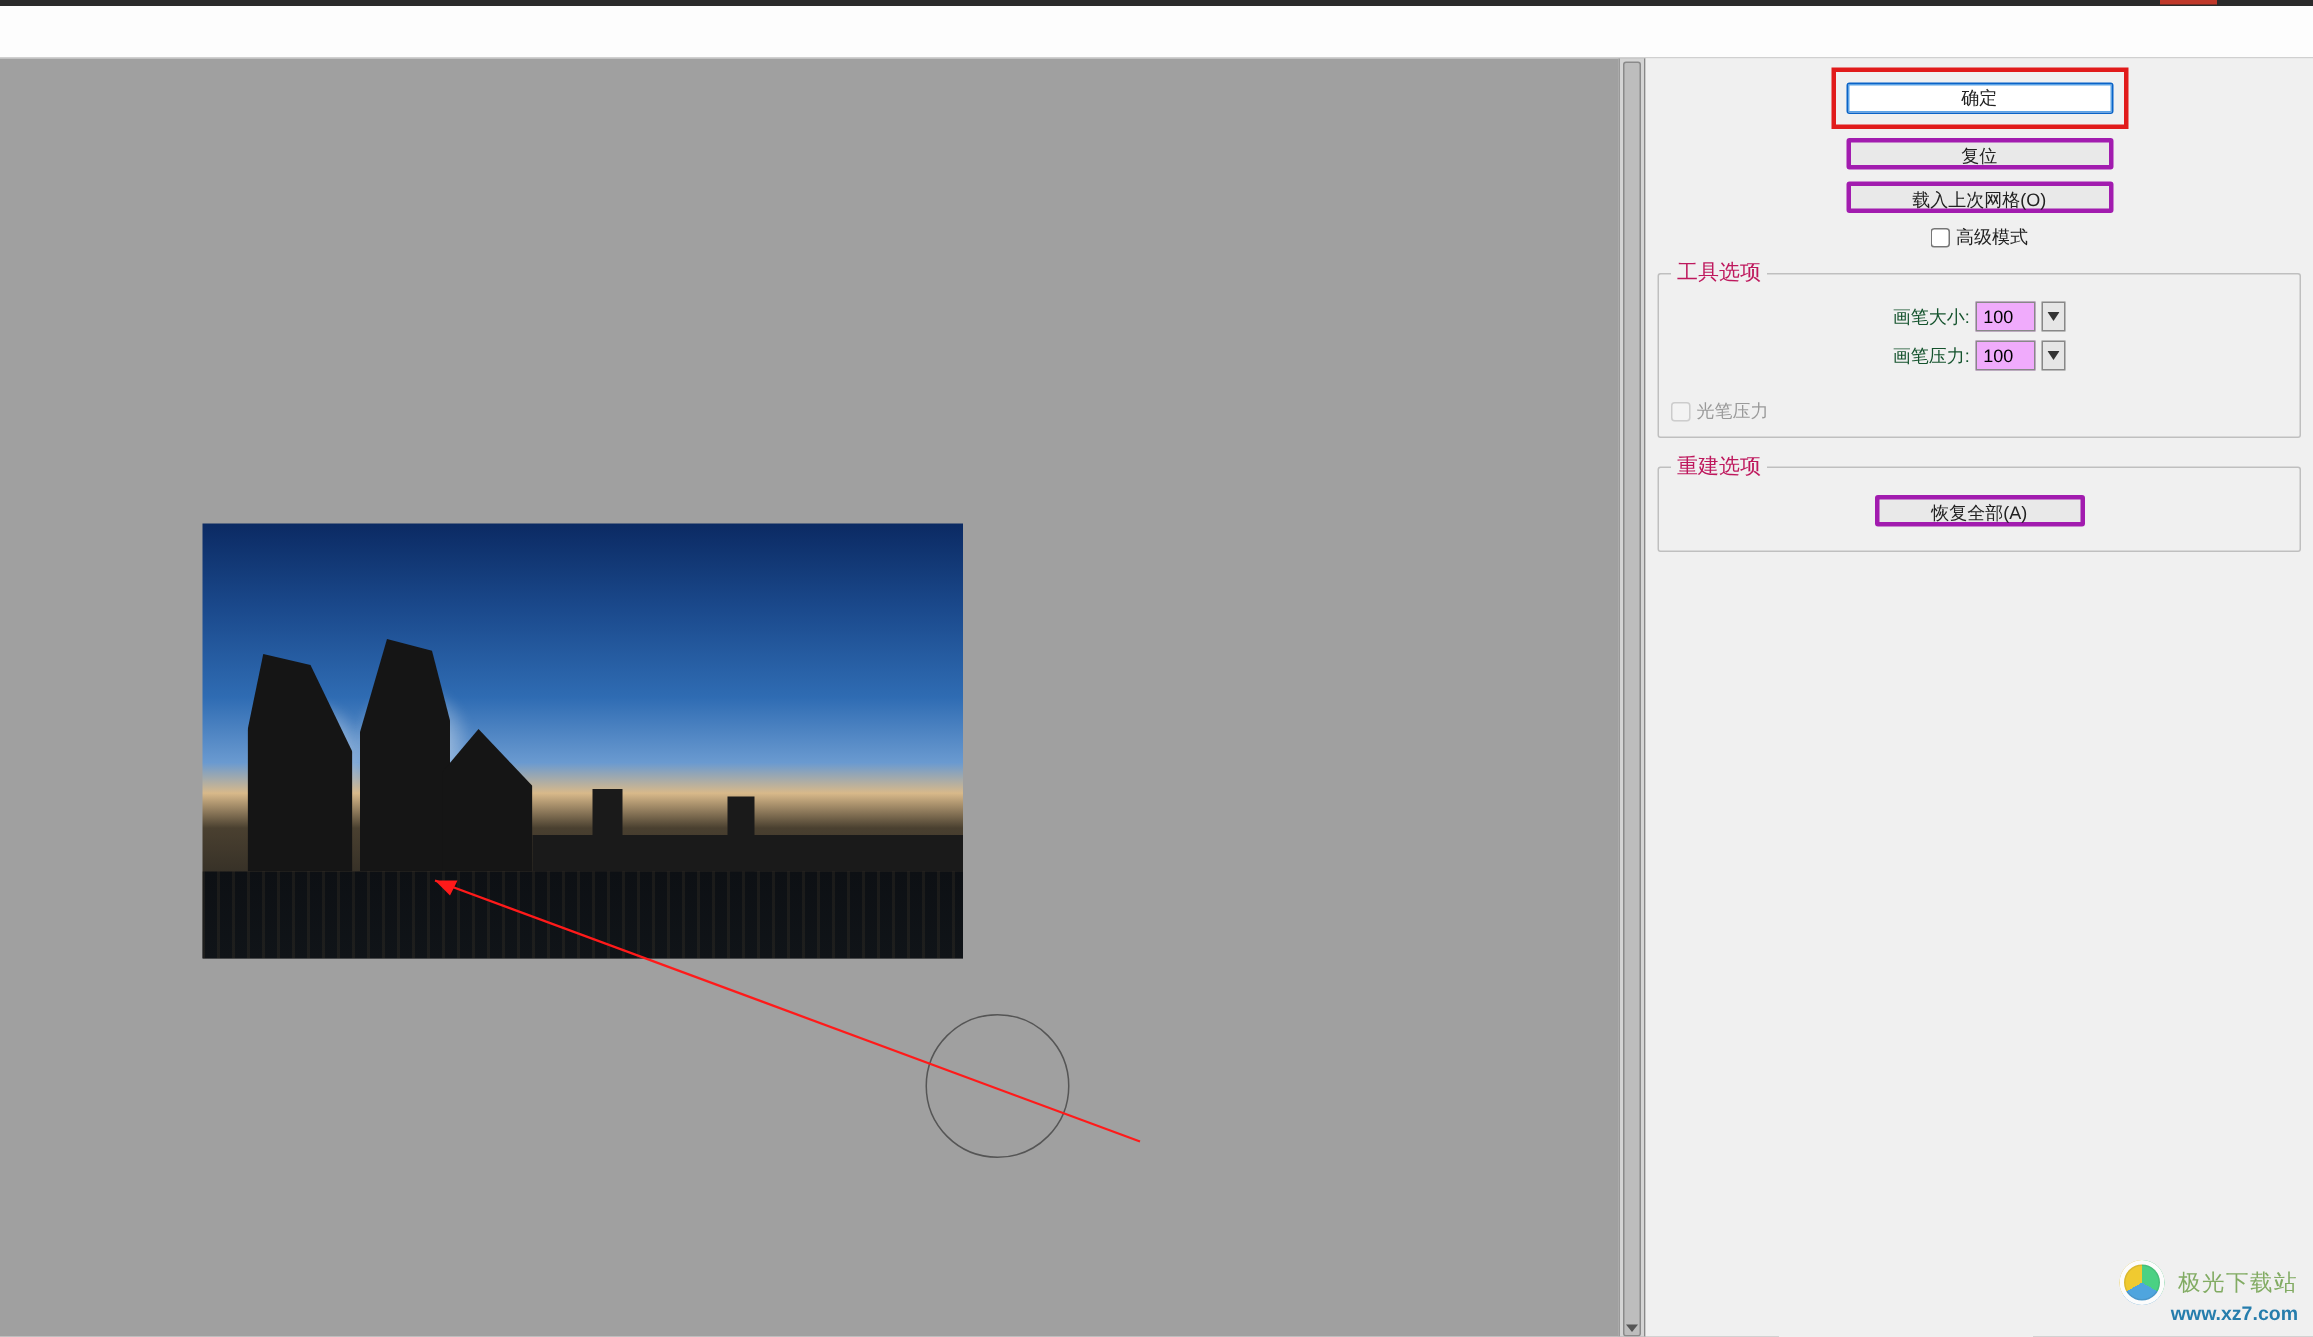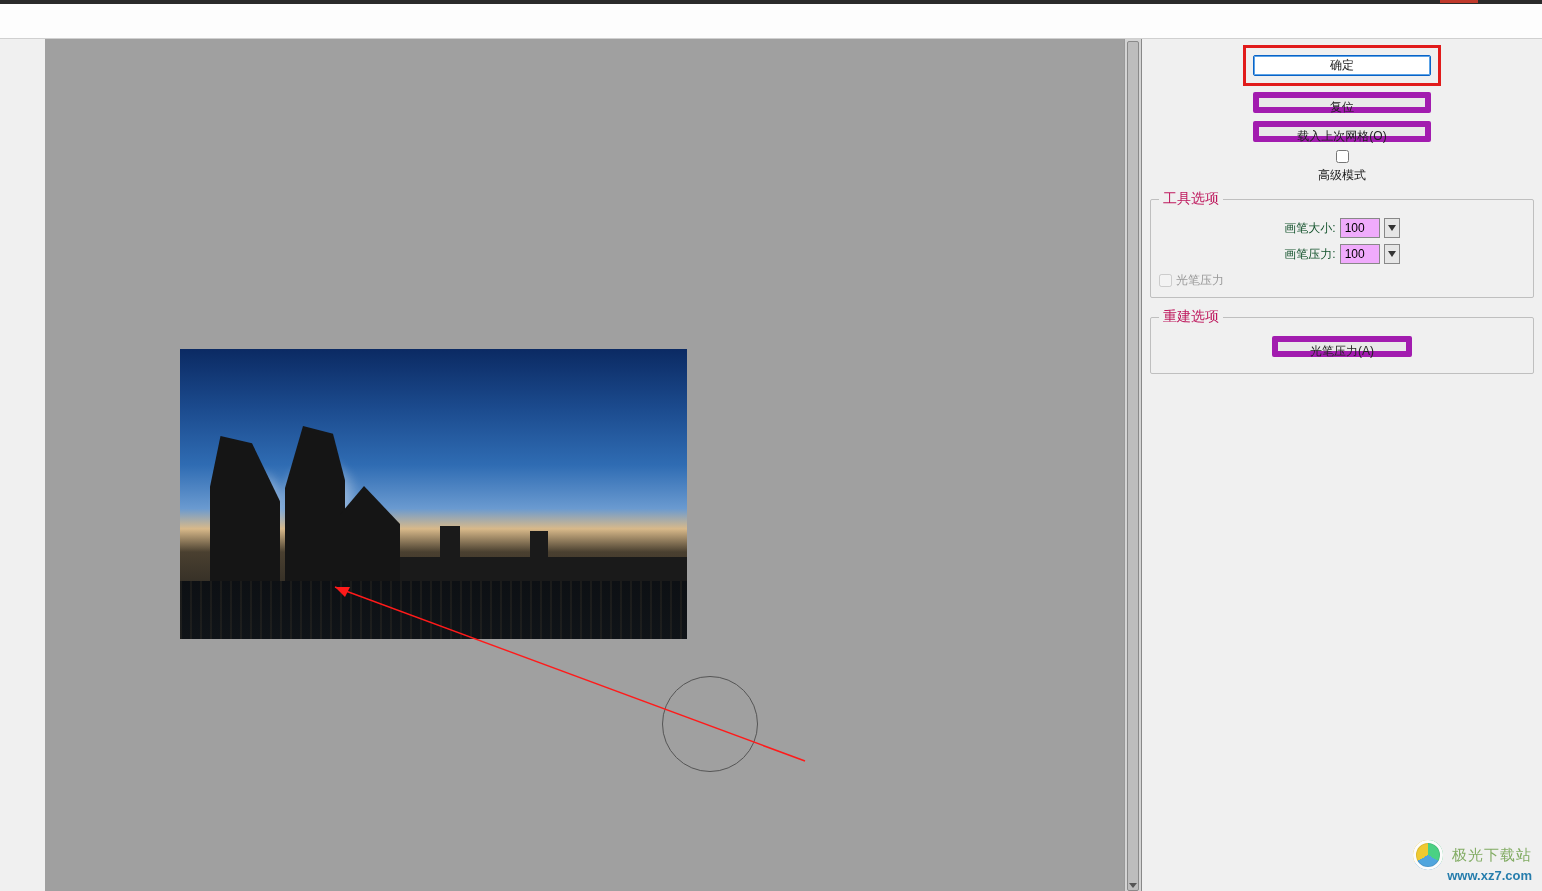--- a/index.html
+++ b/index.html
@@ -20,21 +20,20 @@
 
   .menu-bar {
     height: 35px;
     background: #fdfdfd;
     border-bottom: 1px solid #d0d0d0;
   }
 
   .main-area {
     display: flex;
     height: calc(891px - 4px - 35px);
-    padding-left: 45px;
   }
 
   .canvas-region {
     position: relative;
     width: 1097px;
     height: 100%;
     background: #a0a0a0;
     border-right: 1px solid #888;
   }
 
@@ -147,21 +146,21 @@
     position: relative;
   }
 
   .btn {
     display: block;
     width: 178px;
     height: 21px;
     line-height: 19px;
     text-align: center;
     background: #e9e9e9;
-    border: 6px solid #a21caf;
+    border: 3px solid #a21caf;
     border-radius: 2px;
     margin: 0 auto 8px auto;
     font-size: 12px;
     color: #222;
     cursor: pointer;
   }
   .btn.primary {
     background: #fff;
     border: 1px solid #0a63c7;
     box-shadow: 0 0 0 1px #5ca3e6 inset;
@@ -175,21 +174,20 @@
   }
   .highlight-ok .btn { margin-bottom: 0; }
 
   .chk-row {
     display: flex;
     justify-content: center;
     align-items: center;
     gap: 4px;
     margin-bottom: 6px;
     color: #222;
-    flex-direction: column;
   }
   .chk-row input { margin: 0; }
 
   fieldset.group {
     border: 1px solid #bfbfbf;
     border-radius: 2px;
     margin: 4px 0 10px 0;
     padding: 10px 8px 8px 8px;
     position: relative;
   }
@@ -222,21 +220,21 @@
     background: #e6e6e6;
     display: flex; align-items: center; justify-content: center;
     cursor: pointer;
   }
   .field-row .dd svg { width: 8px; height: 6px; }
 
   .chk-disabled {
     display: flex;
     align-items: center;
     gap: 4px;
-    margin-top: 8px;
+    margin-top: 19px;
     color: #9a9a9a;
   }
   .chk-disabled input { margin: 0; }
 
   .watermark {
     position: absolute;
     right: 10px; bottom: 8px;
     text-align: right;
     pointer-events: none;
   }
@@ -340,21 +338,21 @@
       </div>
 
       <div class="chk-disabled">
         <input type="checkbox" disabled="" style="">
         <span>光笔压力</span>
       </div>
     </fieldset>
 
     <fieldset class="group">
       <legend>重建选项</legend>
-      <button class="btn" style="width:140px">光笔压力(A)</button>
+      <button class="btn" style="width:140px">恢复全部(A)</button>
     </fieldset>
 
     <div class="watermark">
       <div>
         <span class="logo-disc"></span>
         <span class="wm-text">极光下载站</span>
       </div>
       <div class="wm-url">www.xz7.com</div>
     </div>
 

